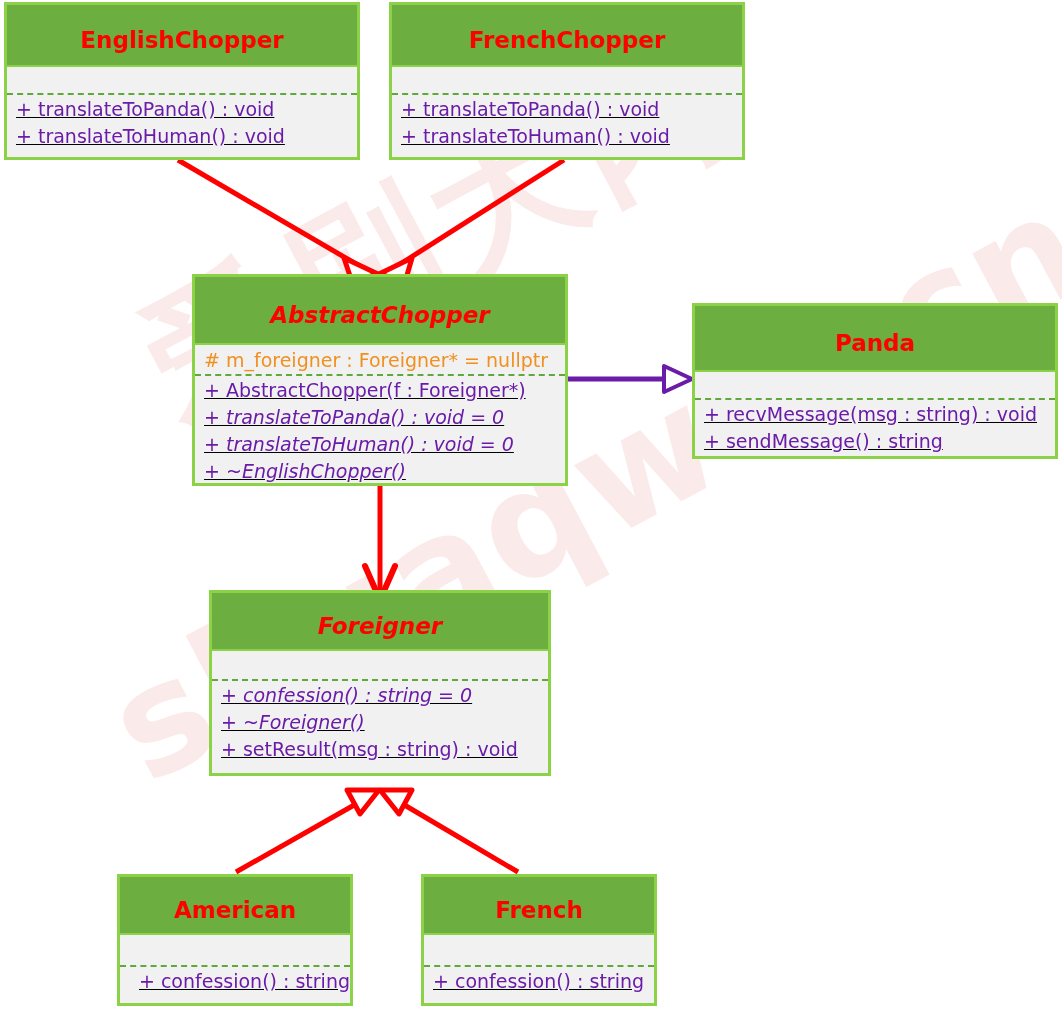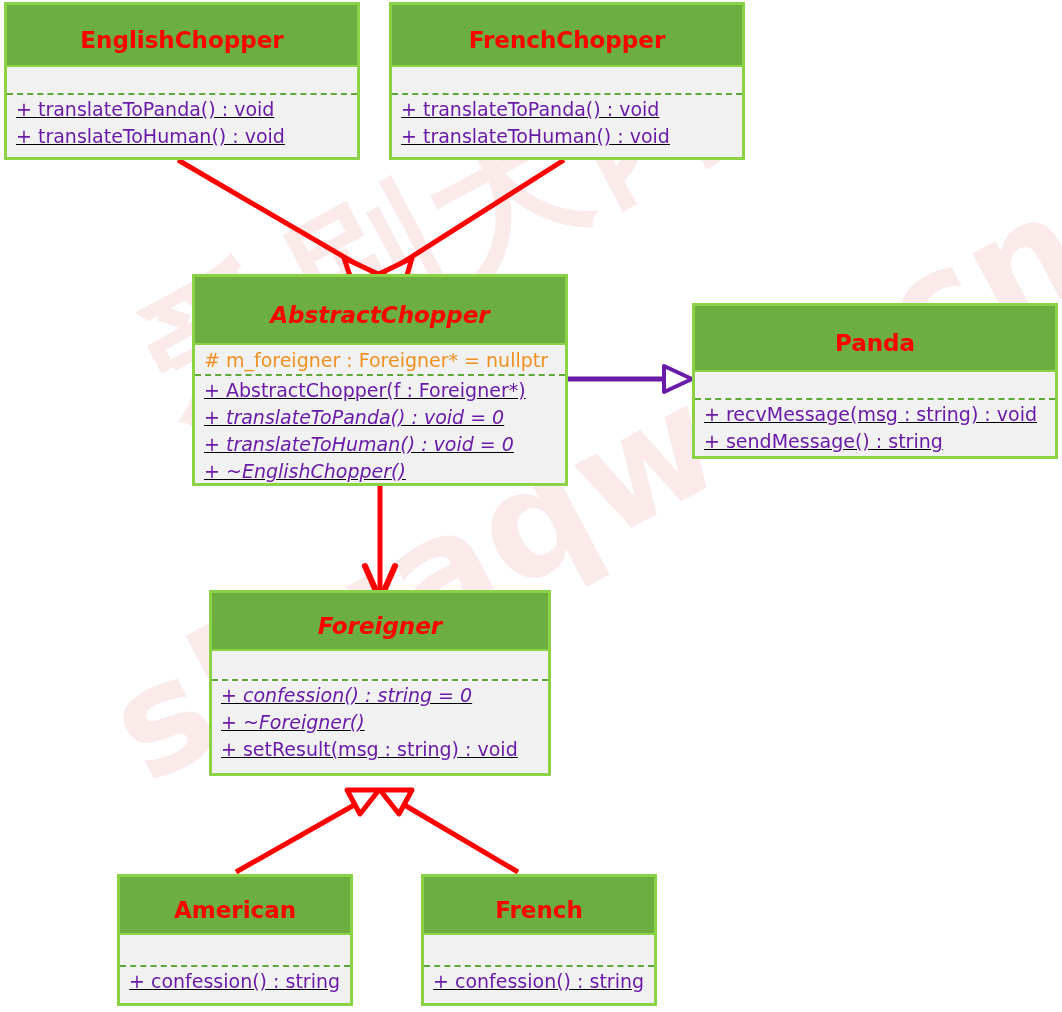--- a/index.html
+++ b/index.html
@@ -150,21 +150,21 @@
     </div>
     <div class="uml-attrs" style="height:28px;"></div>
     <div class="uml-sep"></div>
     <div class="uml-ops">
       <div class="member virt">+ confession() : string = 0</div>
       <div class="member virt">+ ~Foreigner()</div>
       <div class="member">+ setResult(msg : string) : void</div>
     </div>
   </div>
 
-  <div class="uml" style="left:117px;top:874px;width:236px;height:132px;">
+  <div class="uml" style="left:117px;top:874px;width:236px;height:132px;text-align:right;">
     <div class="uml-head" style="height:58px;">
       <span class="uml-title">American</span>
     </div>
     <div class="uml-attrs" style="height:30px;"></div>
     <div class="uml-sep"></div>
     <div class="uml-ops">
       <div class="member">+ confession() : string</div>
     </div>
   </div>
 

